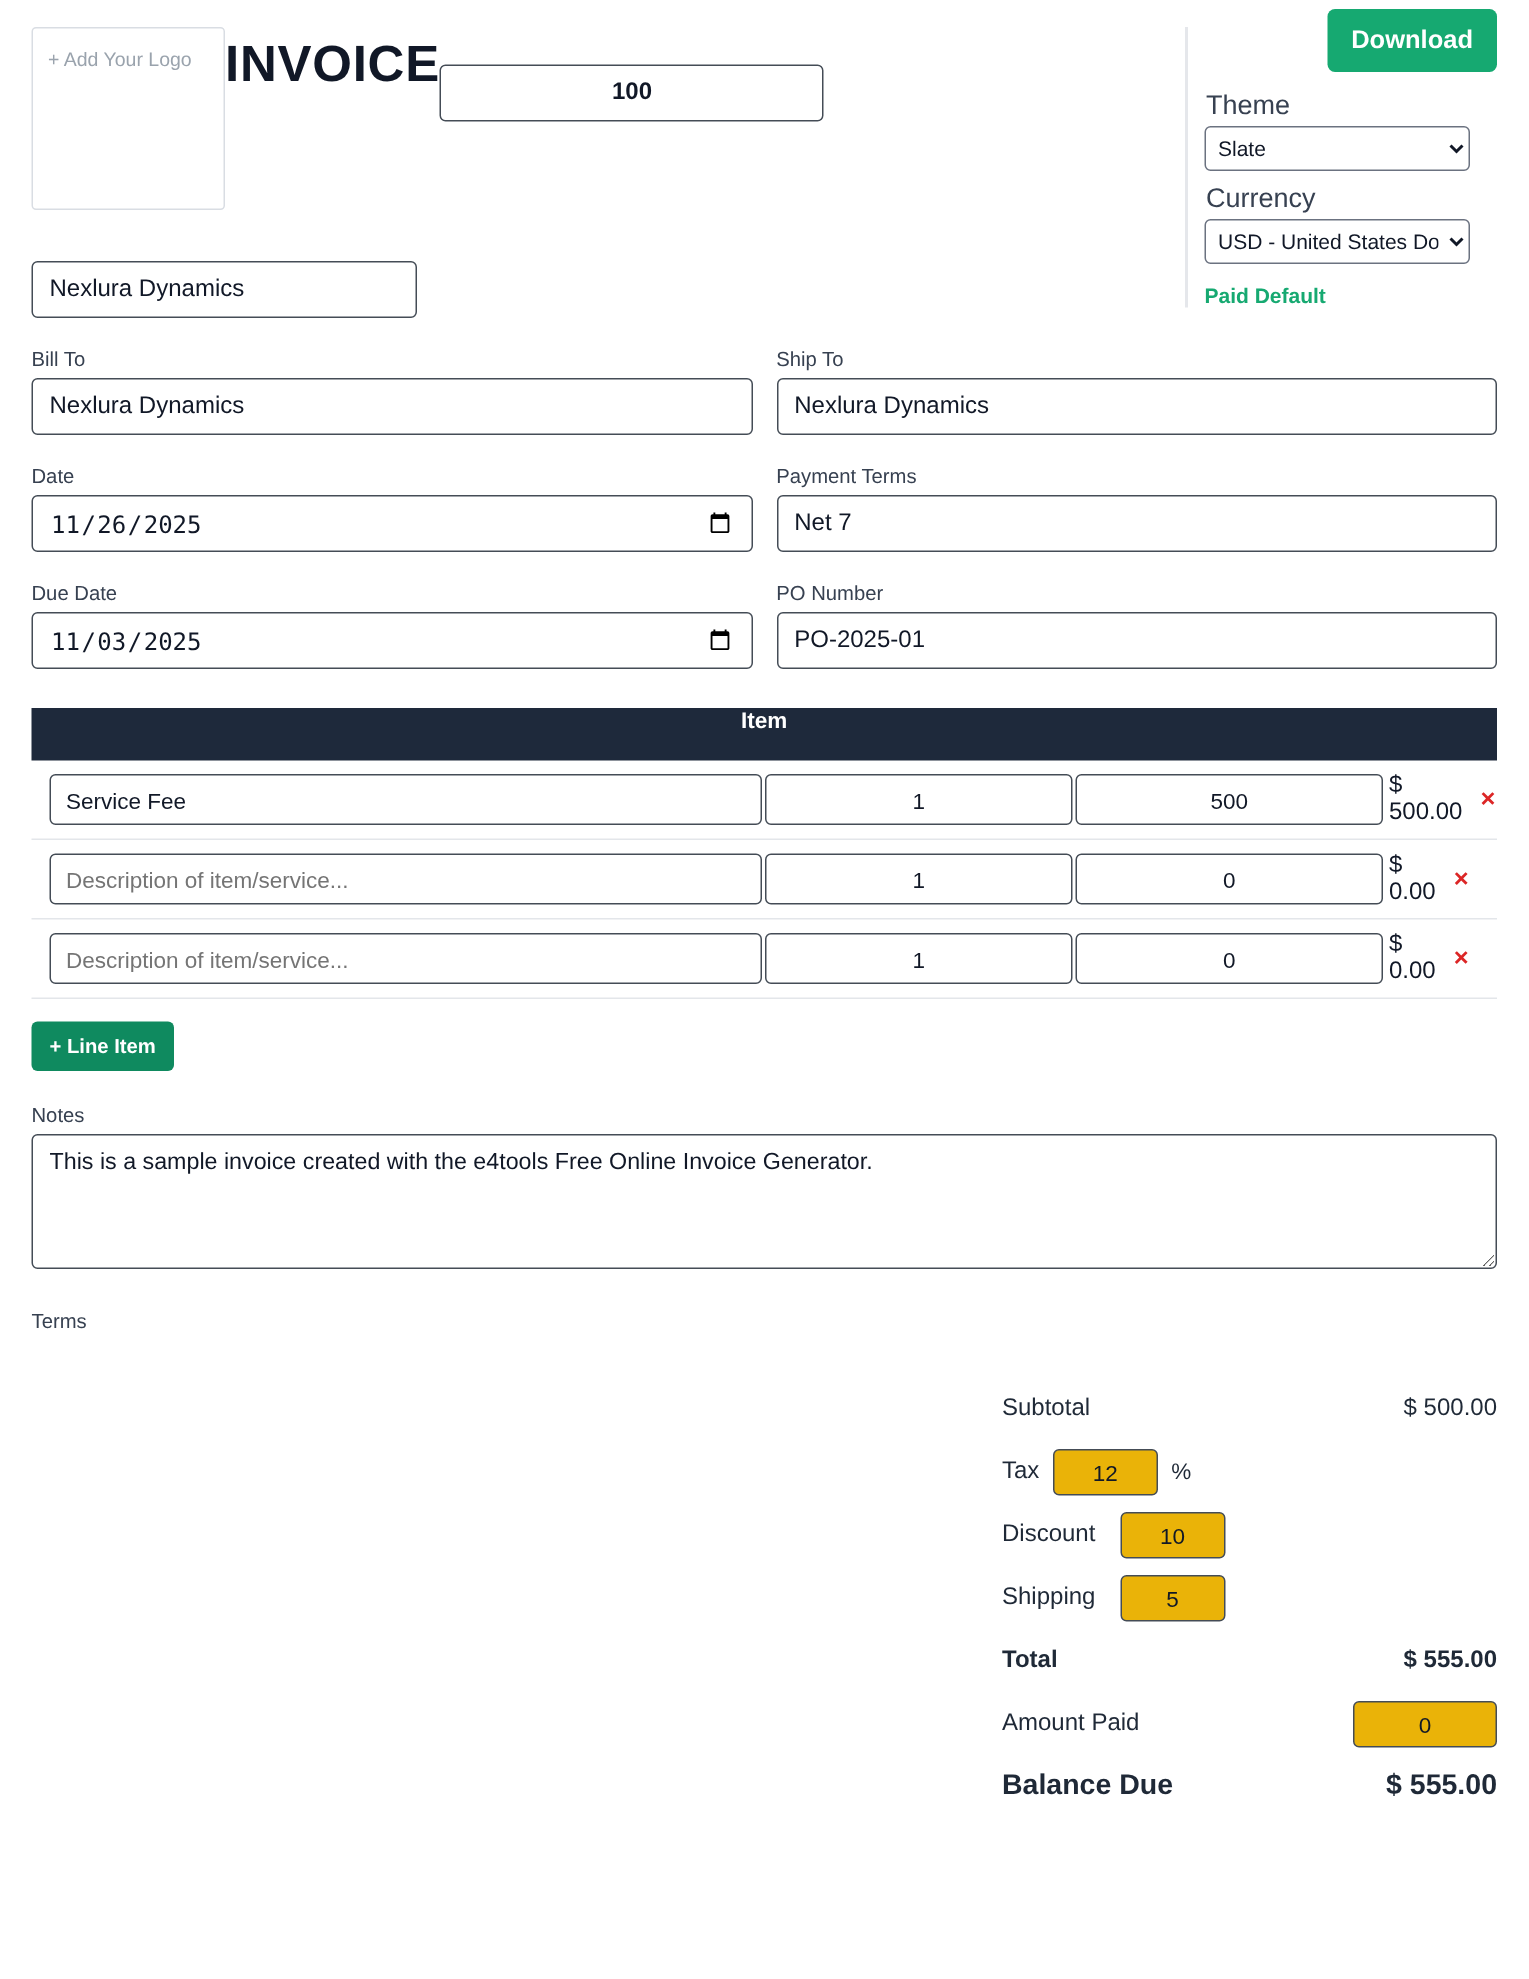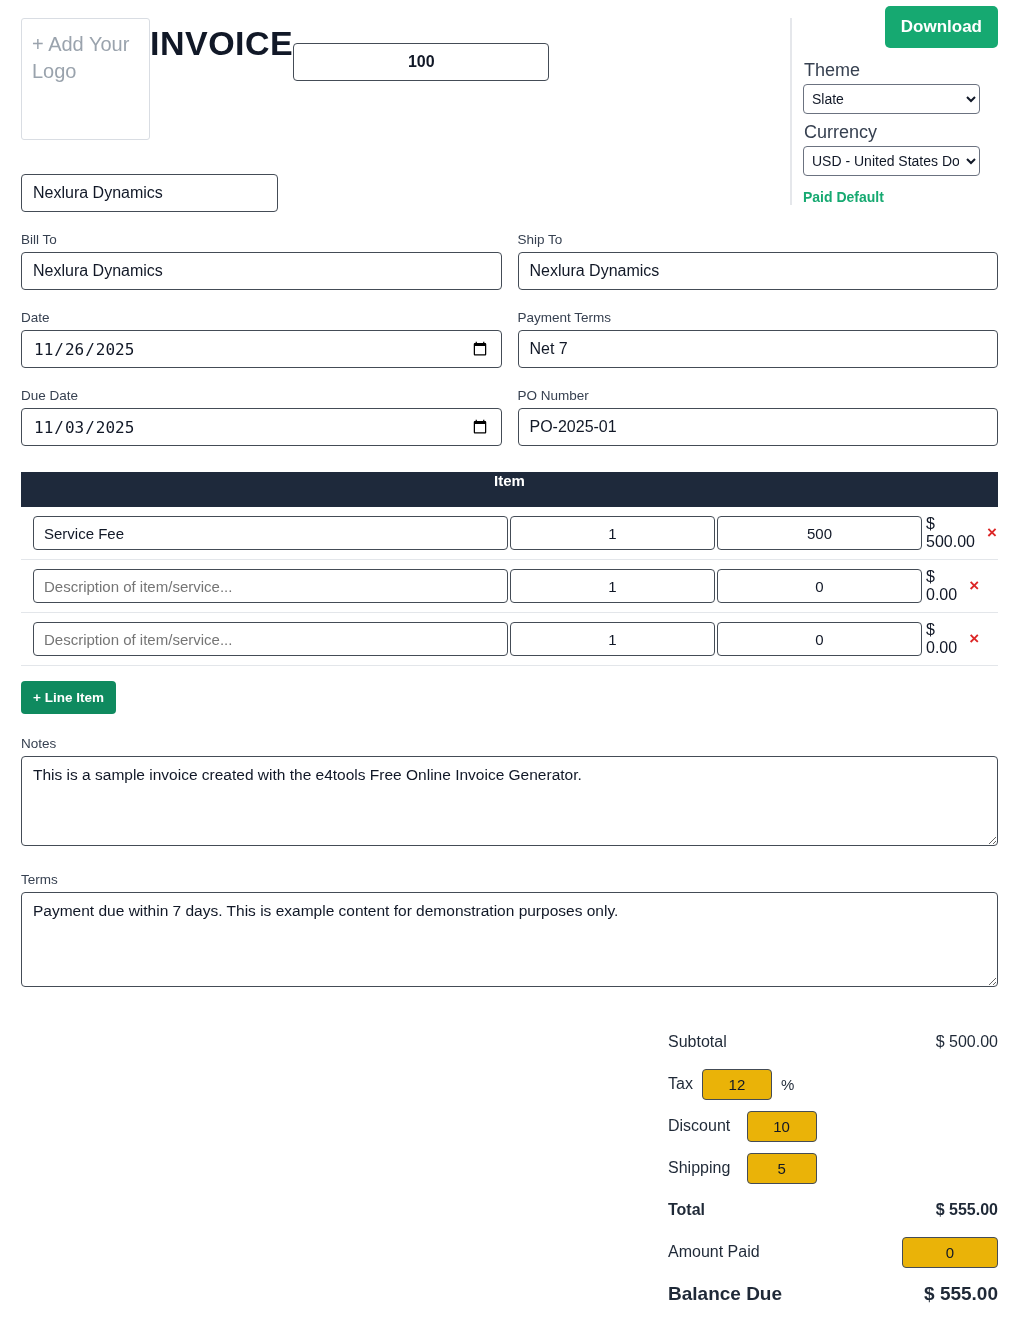--- a/index.html
+++ b/index.html
@@ -26,21 +26,21 @@
     align-items: flex-start;
     position: relative;
     height: 160px;
   }
   .logo-box {
     width: 129px;
     height: 122px;
     border: 1px solid #d9dde3;
     border-radius: 3px;
     color: #9aa3ad;
-    font-size: 20px;
+    font-size: 13px;
     line-height: 1.35;
     padding: 12px 10px;
     cursor: pointer;
     flex: 0 0 auto;
   }
   .title-col {
     flex: 1 1 auto;
     display: flex;
     flex-direction: row;
     align-items: flex-end;
@@ -375,21 +375,20 @@
 
   
   <div class="block">
     <div class="lbl">Notes</div>
     <textarea class="ta notes" placeholder="Notes - any relevant information not already covered" style="">This is a sample invoice created with the e4tools Free Online Invoice Generator.</textarea>
   </div>
 
   
   <div class="block">
     <div class="lbl">Terms</div>
-    <textarea class="ta terms" placeholder="Terms and conditions - late fees, payment methods, delivery schedule" style="">Payment due within 7 days. This is example content for demonstration purposes only.</textarea>
   </div>
 
   
   <div class="totals">
 
     <div class="trow">
       <div class="tlabel">Subtotal</div>
       <div class="tvalue">$ 500.00</div>
     </div>
 

